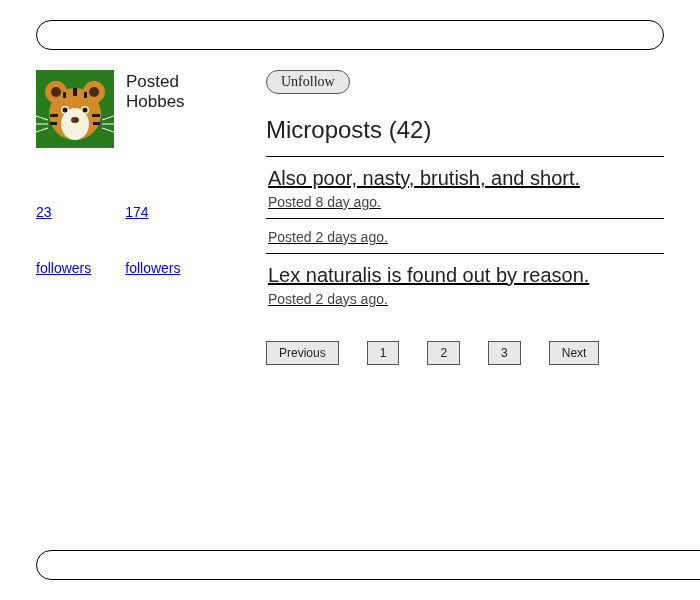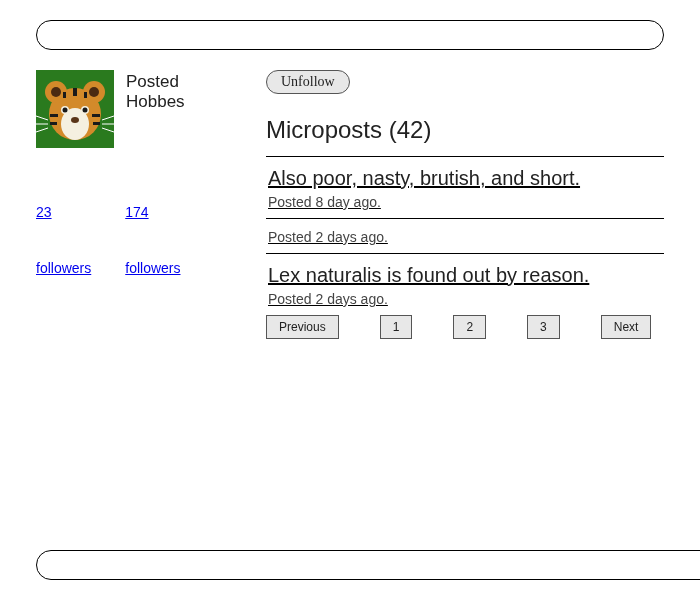--- a/index.html
+++ b/index.html
@@ -90,21 +90,22 @@
       font-size: 20px;
       color: #222;
       margin-bottom: 4px;
     }
     .micropost-meta {
       font-size: 14px;
       color: #444;
     }
     .pagination {
       display: flex;
-      gap: 41px;
+      gap: 28px;
+      margin-top: 26px;
     }
     .page-btn {
       background: #e8e8e8;
       border: 1px solid #555;
       padding: 4px 12px;
       font-size: 12px;
       color: #222;
       cursor: pointer;
       min-width: 32px;
       text-align: center;

